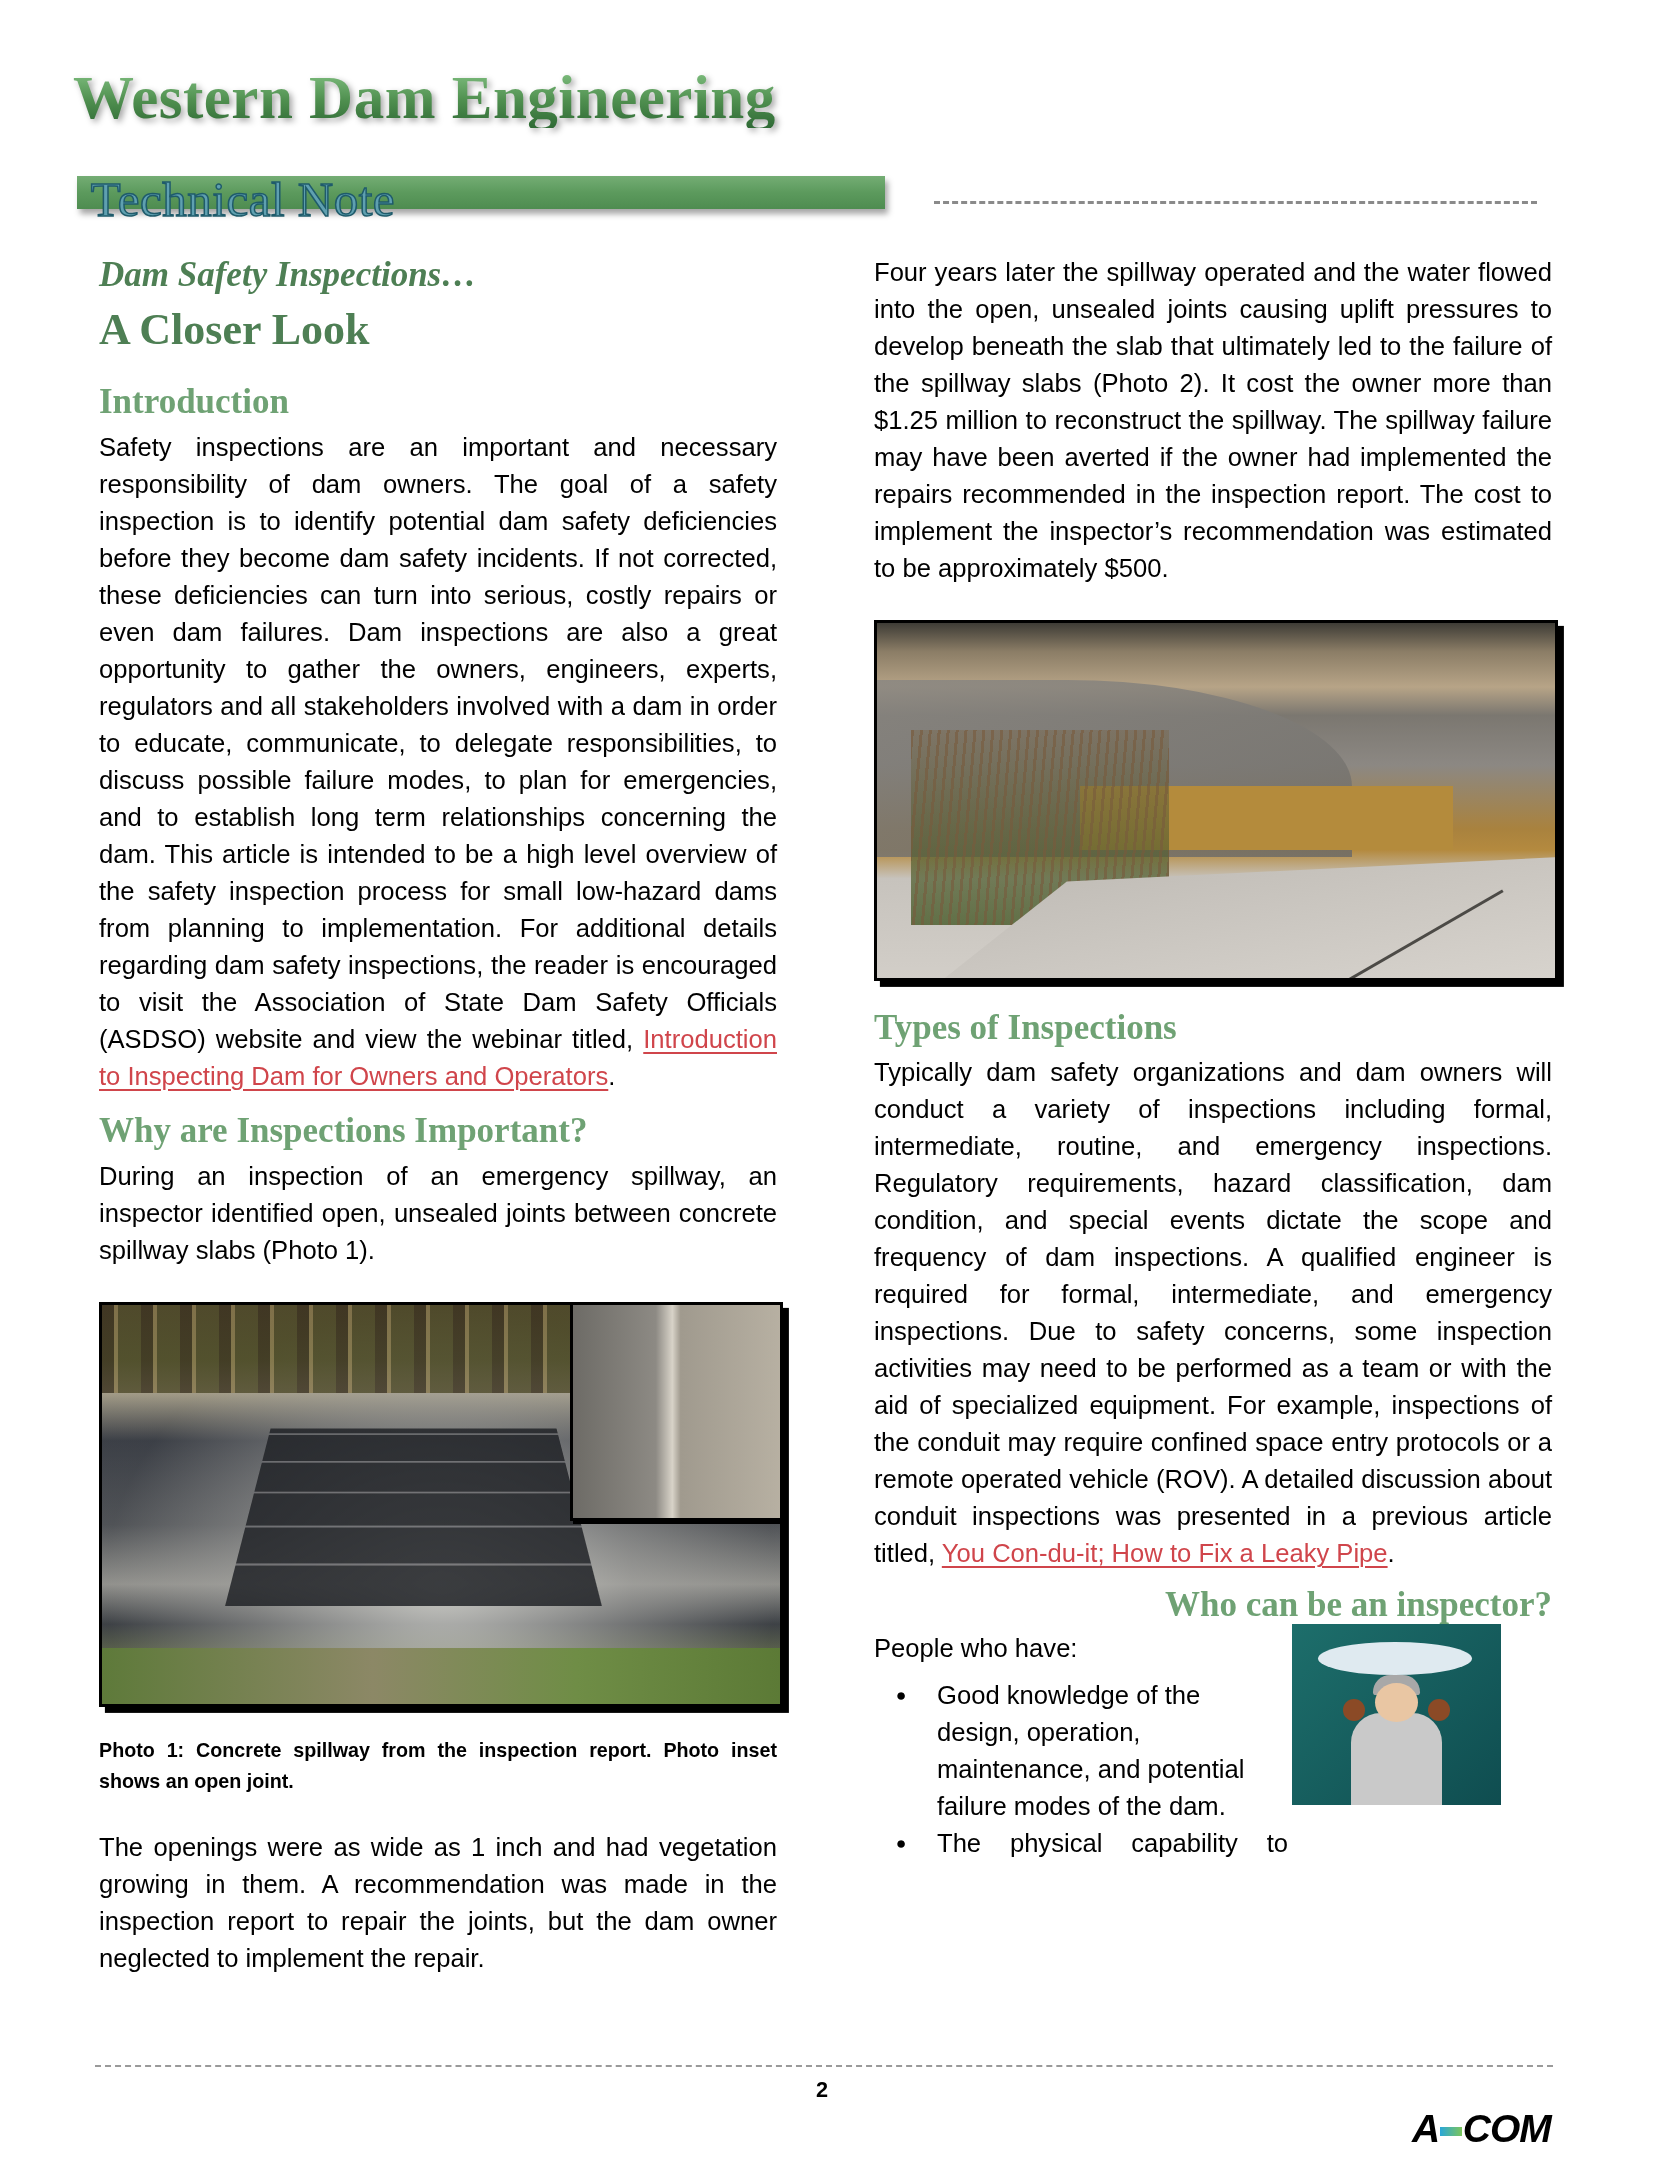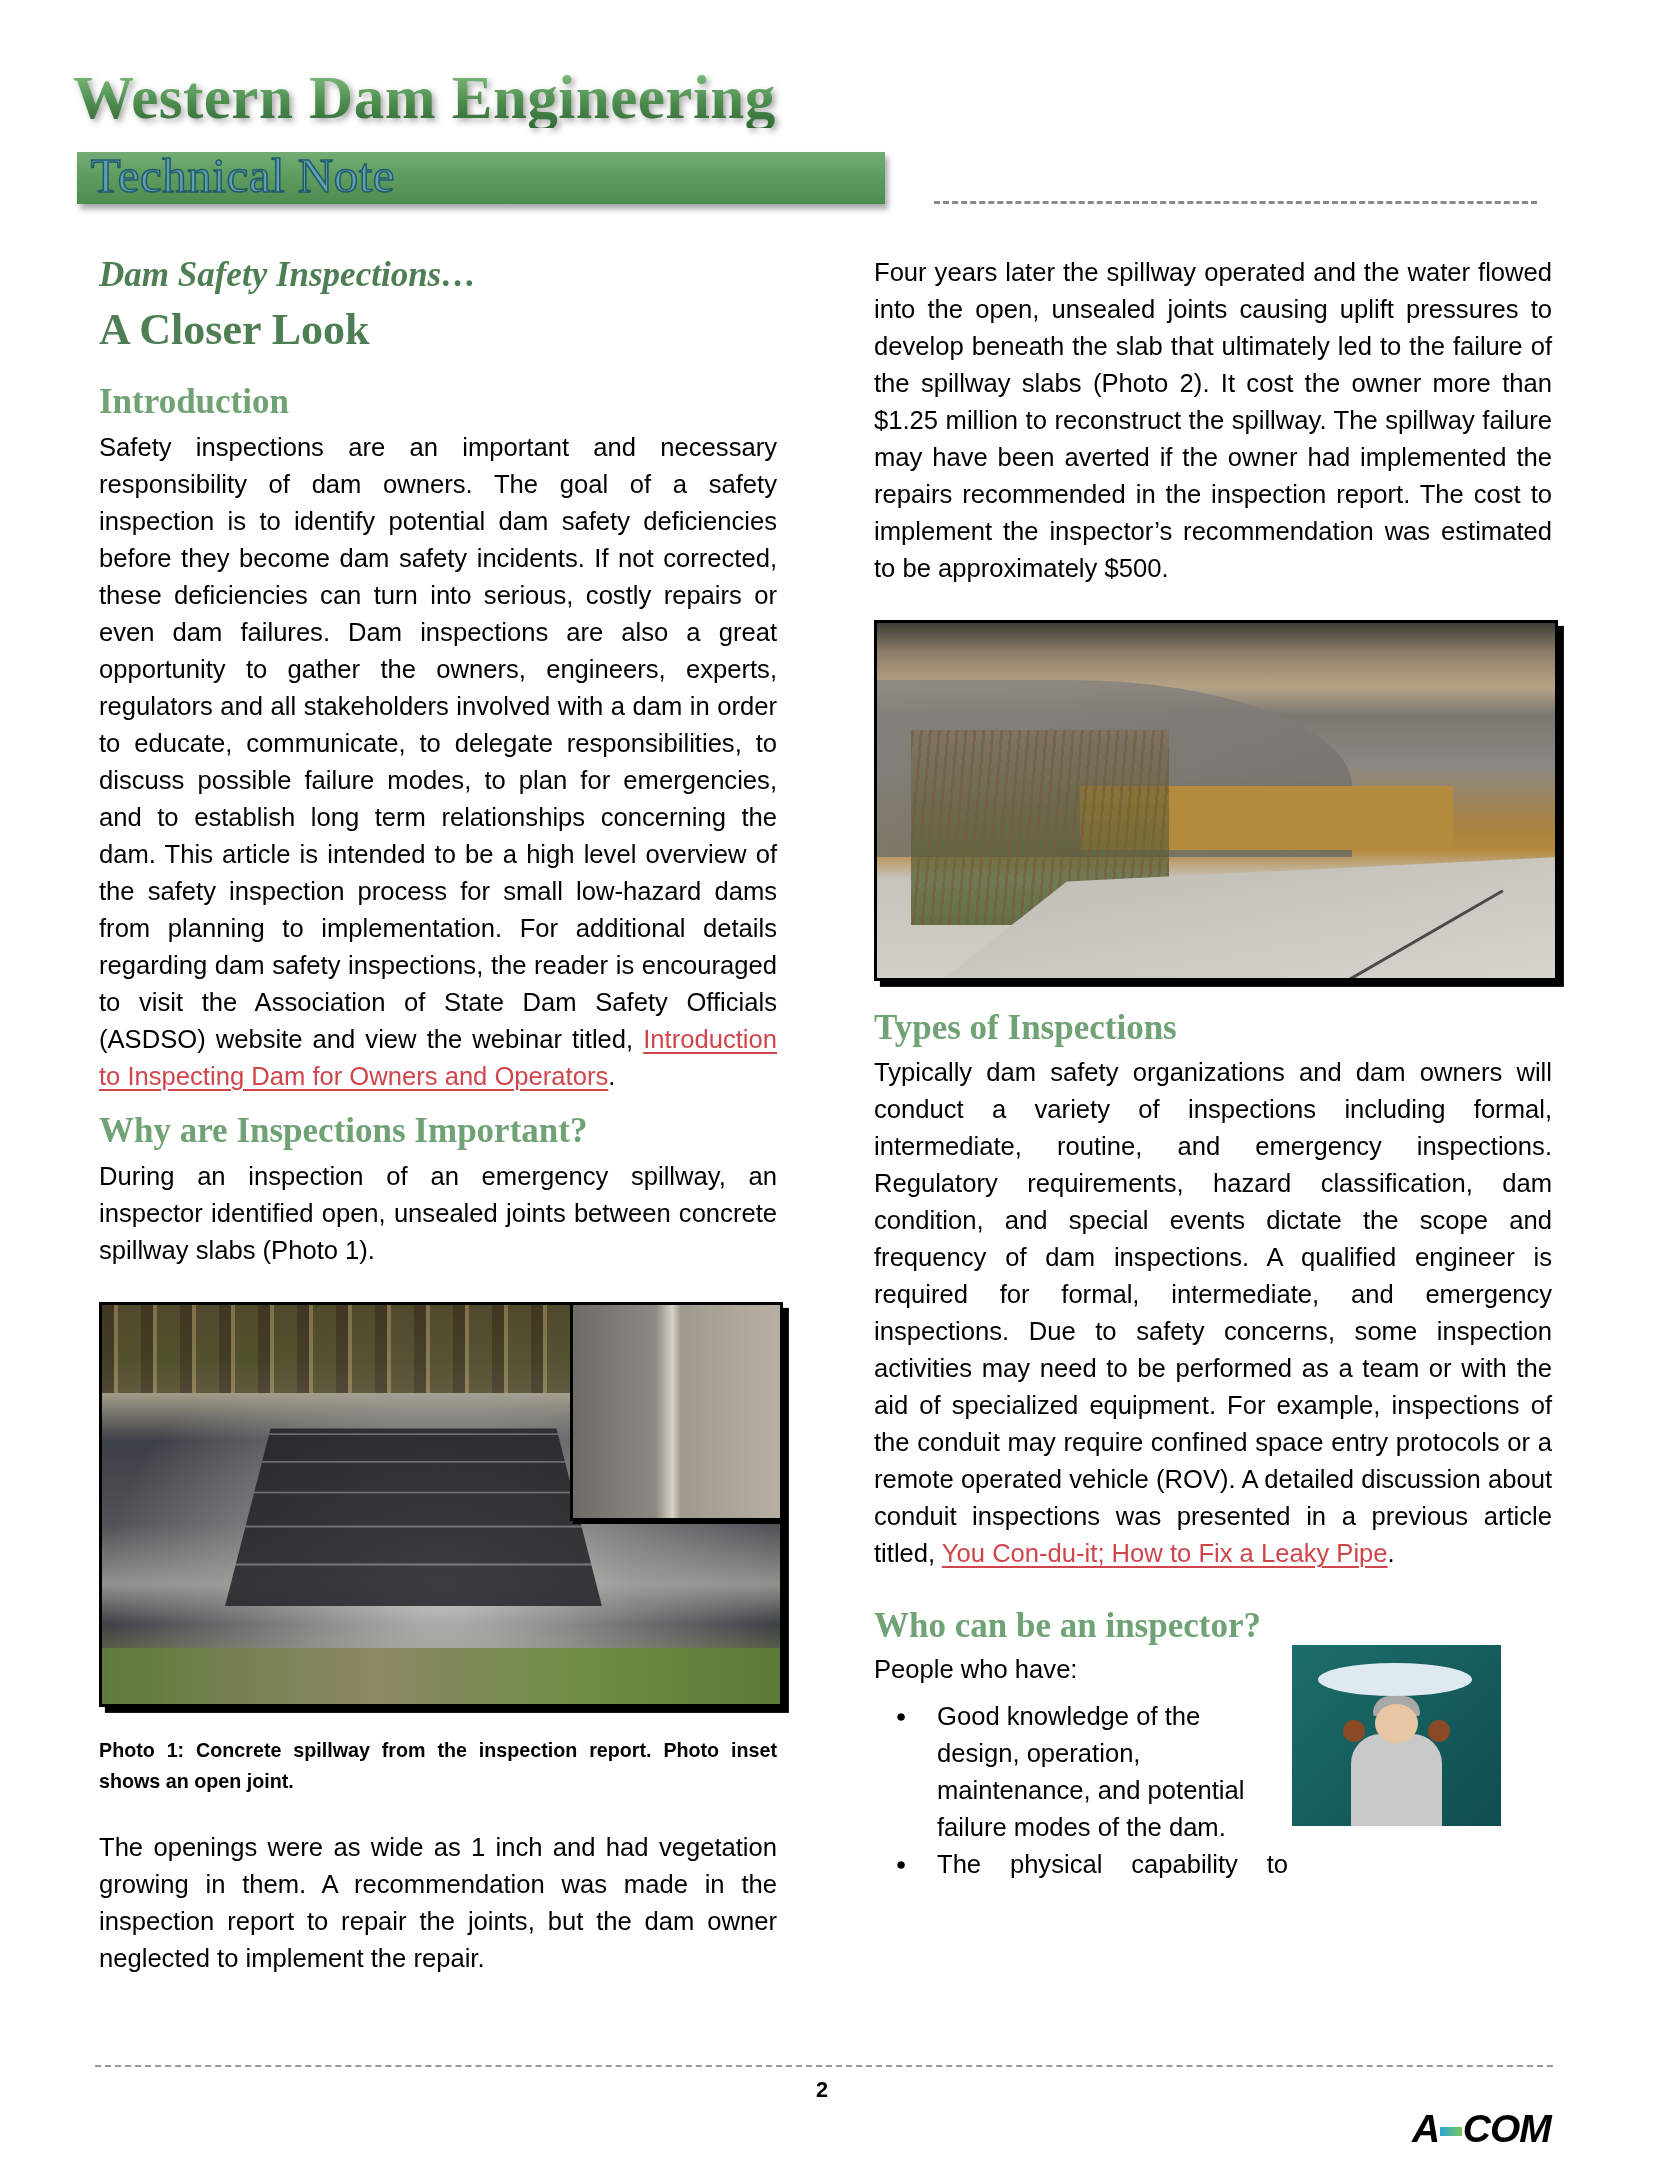--- a/index.html
+++ b/index.html
@@ -3,21 +3,21 @@
 <meta charset="utf-8">
 <style>
   html, body { margin: 0; padding: 0; background: #ffffff; }
   body { width: 1675px; height: 2178px; position: relative; overflow: hidden; font-family: "Liberation Sans", sans-serif; color: #000; }
   .abs { position: absolute; }
 
   
   .masthead { left: 73px; top: 67px; font-family: "Liberation Serif", serif; font-weight: bold; font-size: 61px; letter-spacing: 0.5px; color: #4f8a4f;
     background: linear-gradient(180deg, #86c586 0%, #4f8f4f 55%, #2f6a35 100%); -webkit-background-clip: text; background-clip: text; -webkit-text-fill-color: transparent;
     filter: drop-shadow(3px 3.9px 3px rgba(0,0,0,0.35)); line-height: 1; white-space: nowrap; }
-  .tech-bar { left: 77px; top: 152px; width: 808px; height: 52px; background: linear-gradient(180deg, #74ad74 0%, #5c9a5d 50%, #4e8c50 100%);
+  .tech-bar { left: 77px; top: 176px; width: 808px; height: 33px; background: linear-gradient(180deg, #74ad74 0%, #5c9a5d 50%, #4e8c50 100%);
     box-shadow: 3px 4.9px 5.9px rgba(0,0,0,0.35); }
   .tech-label { position: absolute; left: 13.8px; top: -2px; font-family: "Liberation Serif", serif; font-size: 49px; color: #5fa0b0; line-height: 51px;
     -webkit-text-stroke: 1.5px #1f5b6b; letter-spacing: 0.5px; white-space: nowrap; }
   .dash-rule { left: 934px; top: 201px; width: 603px; border-top: 3px dashed #8a8a8a; }
 
   
   .col { width: 678px; font-size: 25.6px; line-height: 37px; text-align: justify; }
   .col p { margin: 0; }
   .left-col { left: 99px; top: 254px; }
   .right-col { left: 874px; top: 254px; }
@@ -106,21 +106,21 @@
     <div class="hill"></div>
     <div class="water"></div>
     <div class="reeds"></div>
     <div class="slab2"></div>
     <div class="crack"></div>
   </div>
 
   <h2 class="sec" style="margin-top:25.6px;">Types of Inspections</h2>
   <p style="margin-top:5.9px;"><span>Typically dam safety organizations and dam owners will conduct a variety of inspections including formal, intermediate, routine, and emergency inspections. Regulatory requirements, hazard classification, dam condition, and special events dictate the scope and frequency of dam inspections. A qualified engineer is required for formal, intermediate, and emergency inspections. Due to safety concerns, some inspection activities may need to be performed as a team or with the aid of specialized equipment. For example, inspections of the conduit may require confined space entry protocols or a remote operated vehicle (ROV). A detailed discussion about conduit inspections was presented in a previous article titled, </span><a class="link">You Con-du-it; How to Fix a Leaky Pipe</a><span>.</span></p>
 
-  <h2 class="sec" style="margin-top:33px;">Who can be an inspector?</h2>
+  <h2 class="sec" style="margin-top:12px;text-align:right;">Who can be an inspector?</h2>
   <div style="position:relative;">
     <p style="margin-top:3.9px; text-align:left;">People who have:</p>
     <ul class="bullets">
       <li>Good knowledge of the design, operation, maintenance, and potential failure modes of the dam.</li>
       <li style="text-align:justify; text-align-last:justify;">The physical capability to</li>
     </ul>
     <div class="inspector" style="position:absolute; left:418px; top:-5.9px;">
       <div class="rotor"></div>
       <div class="body"></div>
       <div class="hat"></div>

